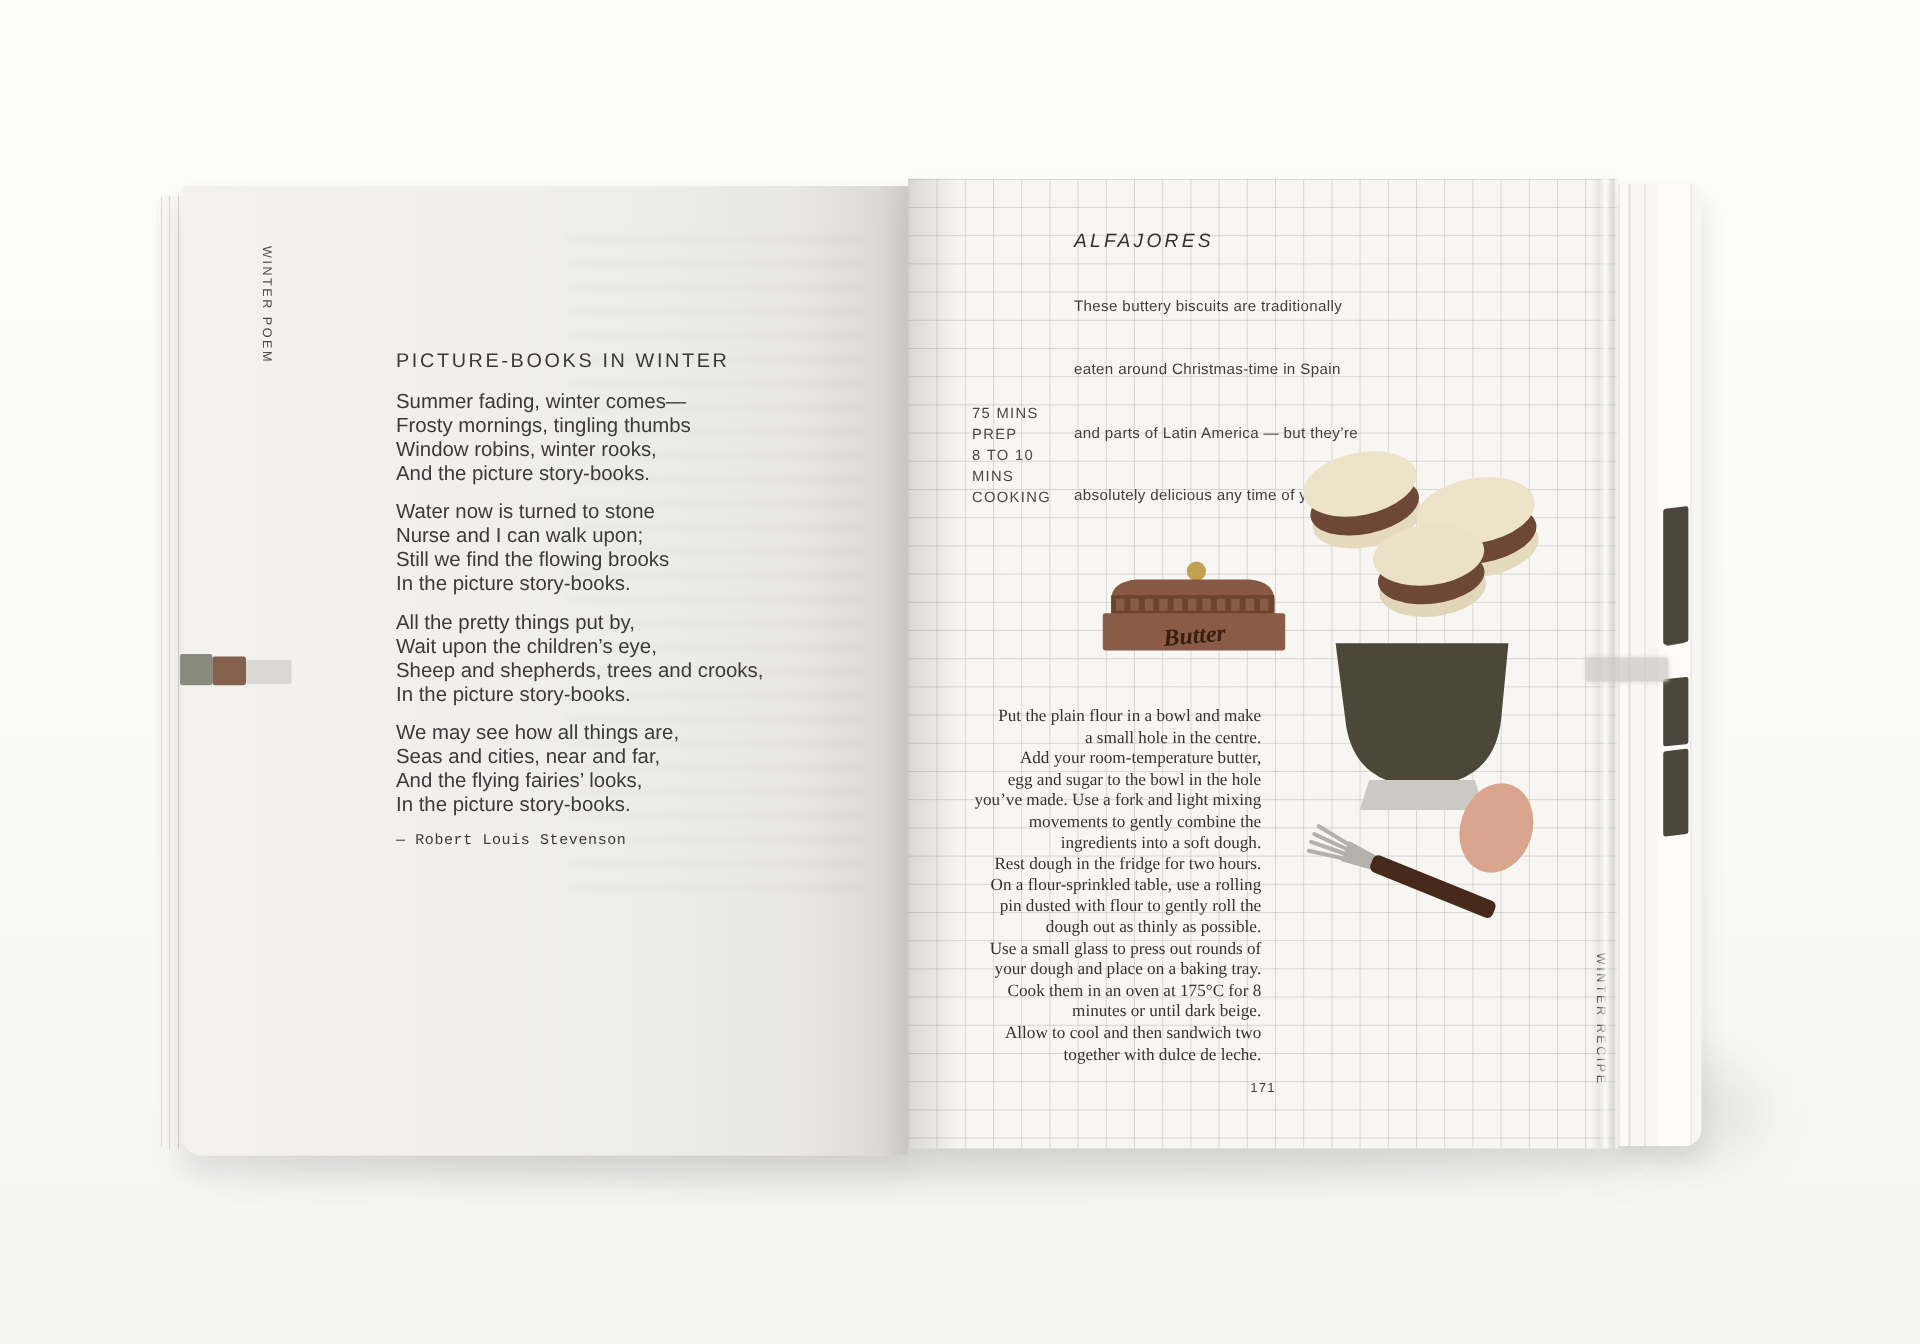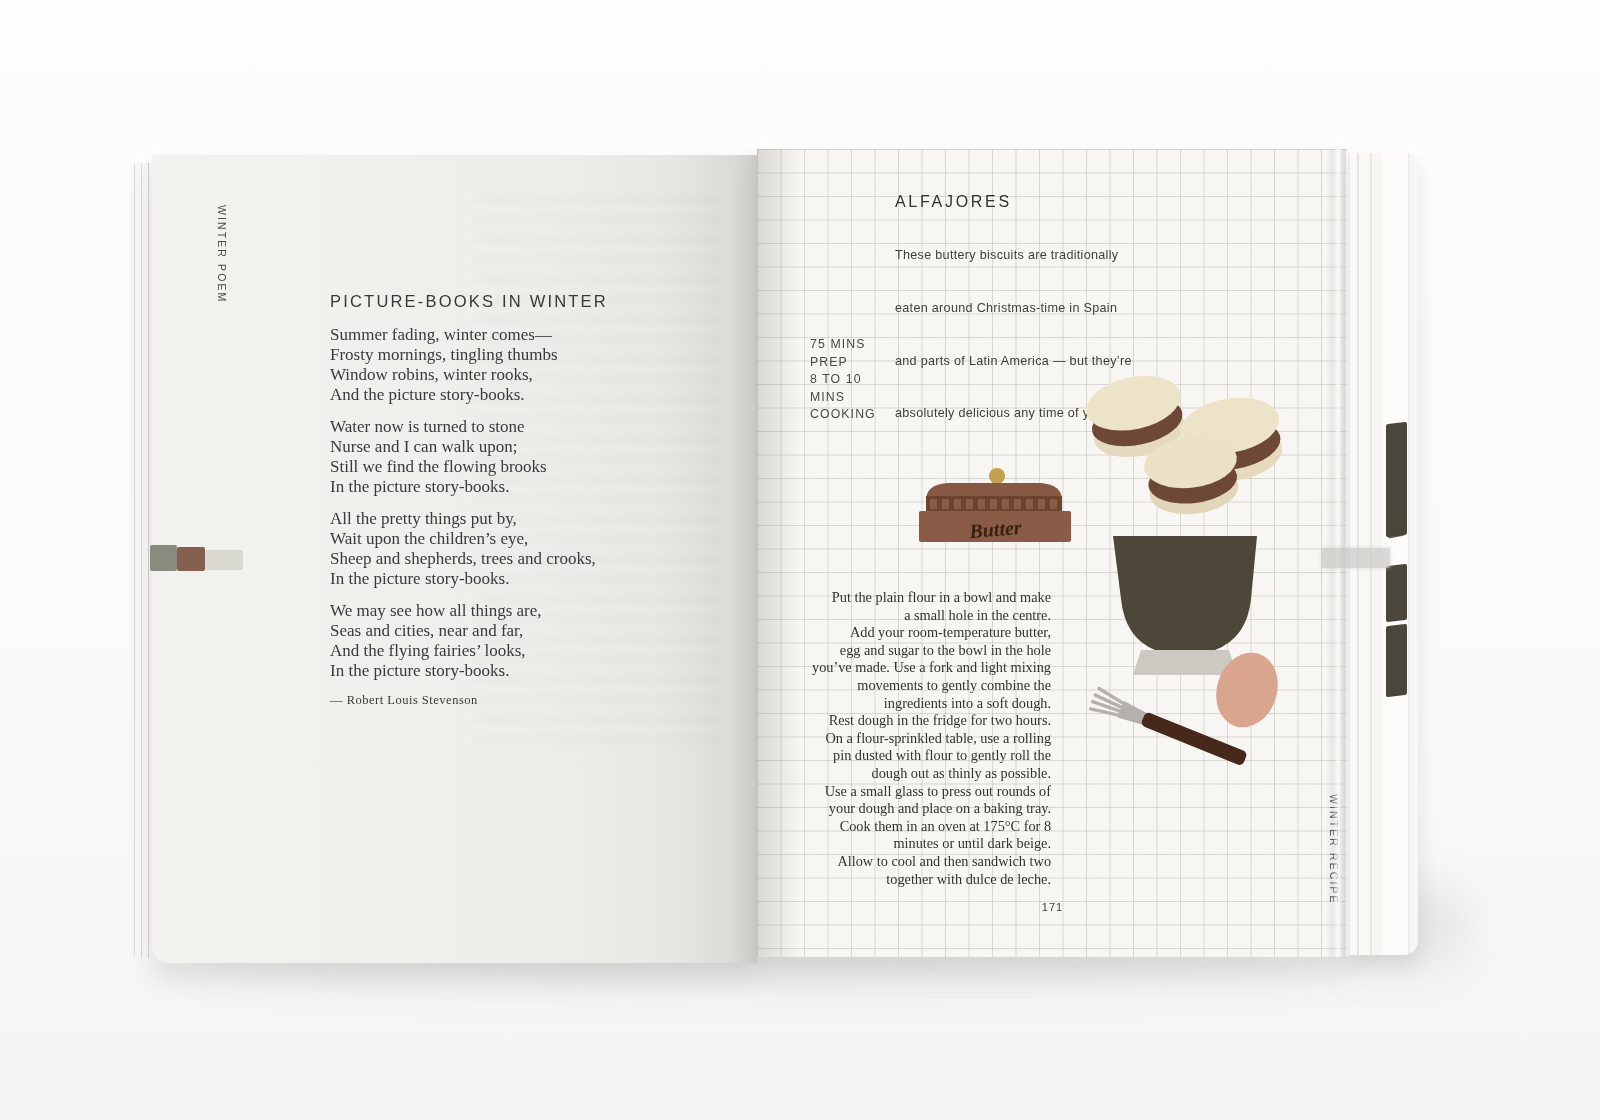--- a/index.html
+++ b/index.html
@@ -46,43 +46,43 @@
   .side-label{
     position:absolute;writing-mode:vertical-rl;
     font-size:10.5px;letter-spacing:2.1px;color:#4b4946;white-space:nowrap;
   }
   .side-label-left{left:64px;top:50px;}
   .poem-col{position:absolute;left:178px;top:137px;}
   .poem-title{
     font-size:16.5px;letter-spacing:2.2px;color:#3a3836;
     margin:0 0 14px 0;white-space:nowrap;
   }
-  .poem{font-family:Liberation Serif, serif;font-size:17px;line-height:20px;color:#3b393b;}
+  .poem{font-family:Liberation Sans, sans-serif;font-size:17px;line-height:20px;color:#3b393b;}
   .stanza{margin:0 0 12px 0;}
   .poem-line{white-space:nowrap;}
-  .attribution{font-family:Liberation Serif, serif;
+  .attribution{font-family:Liberation Mono, monospace;
     font-size:12.5px;letter-spacing:0.5px;color:#3b3937;white-space:nowrap;}
   
   .right-page{
     position:absolute;left:757px;top:149px;width:591px;height:808px;
     background-color:#f7f6f2;
     background-image:
       linear-gradient(90deg,rgba(130,127,120,0.25) 0,rgba(130,127,120,0) 44px),
       linear-gradient(to right,rgba(165,162,154,0.38) 1px,transparent 1px),
       linear-gradient(to bottom,rgba(165,162,154,0.38) 1px,transparent 1px);
     background-size:auto,23.5px 23.5px,23.5px 23.5px;
     box-shadow:0 16px 26px rgba(90,88,84,0.12);
   }
   .page-curl{
     position:absolute;right:0;top:0;width:22px;height:100%;
     background:linear-gradient(90deg,rgba(0,0,0,0) 0,rgba(150,148,143,0.16) 30%,
       rgba(255,255,255,0.75) 55%,rgba(150,148,143,0.22) 78%,rgba(255,255,255,0.65) 100%);
   }
   .recipe-header{position:absolute;left:138px;top:44px;}
-  .recipe-title{font-size:16px;letter-spacing:2.7px;color:#343230;margin:0 0 9px 0;white-space:nowrap;}
+  .recipe-title{font-size:16px;letter-spacing:2.7px;color:#343230;margin:0 0 9px 0;white-space:nowrap;font-style:italic;}
   .recipe-desc{font-size:12.6px;line-height:16.8px;color:#403e3b;letter-spacing:0.3px;}
   .desc-line{white-space:nowrap;margin-top:36px;}
   .meta-times{position:absolute;left:53px;top:187px;font-size:12.3px;line-height:17.6px;
     letter-spacing:1.1px;color:#4a4845;}
   .meta-ing{position:absolute;left:136px;top:187px;font-size:12.3px;line-height:17.6px;
     letter-spacing:0.4px;color:#454340;}
   .meta-ing .hdr{letter-spacing:1.1px;color:#4a4845;}
   .meta-line{white-space:nowrap;}
   .instructions{position:absolute;left:55px;top:440px;
     font-family:"Liberation Serif", serif;font-size:14.3px;line-height:17.6px;color:#34322e;}

